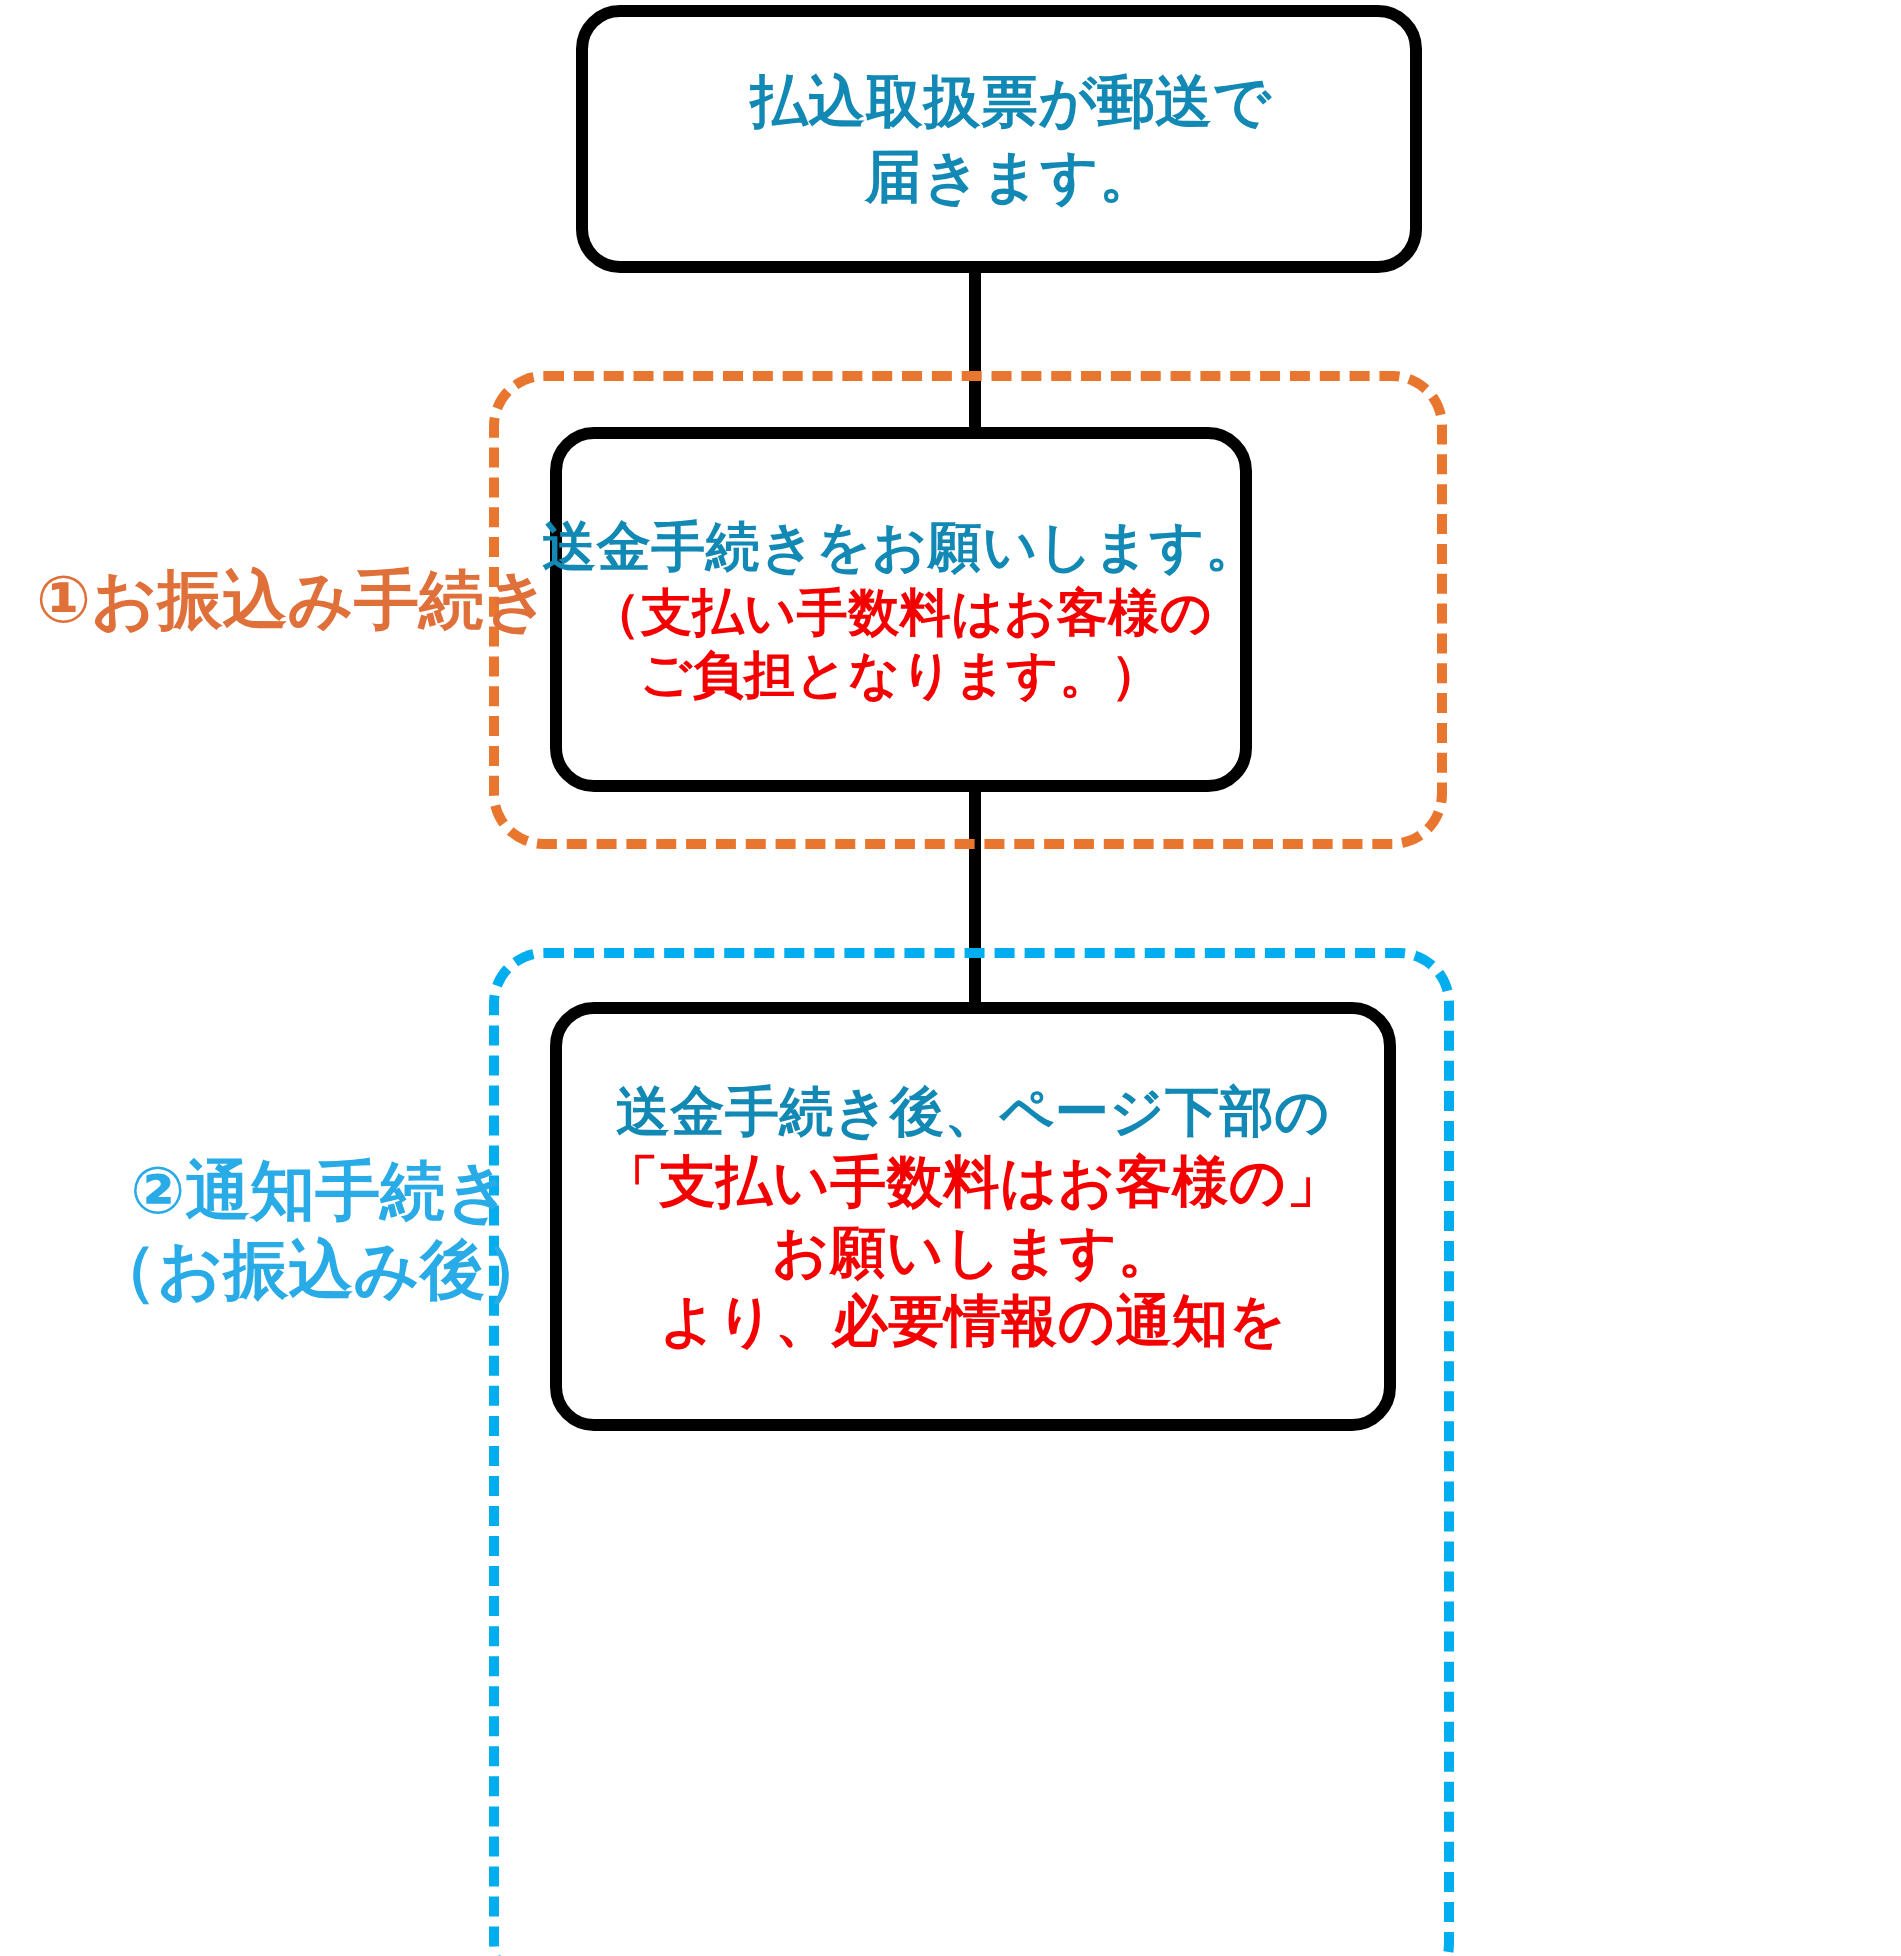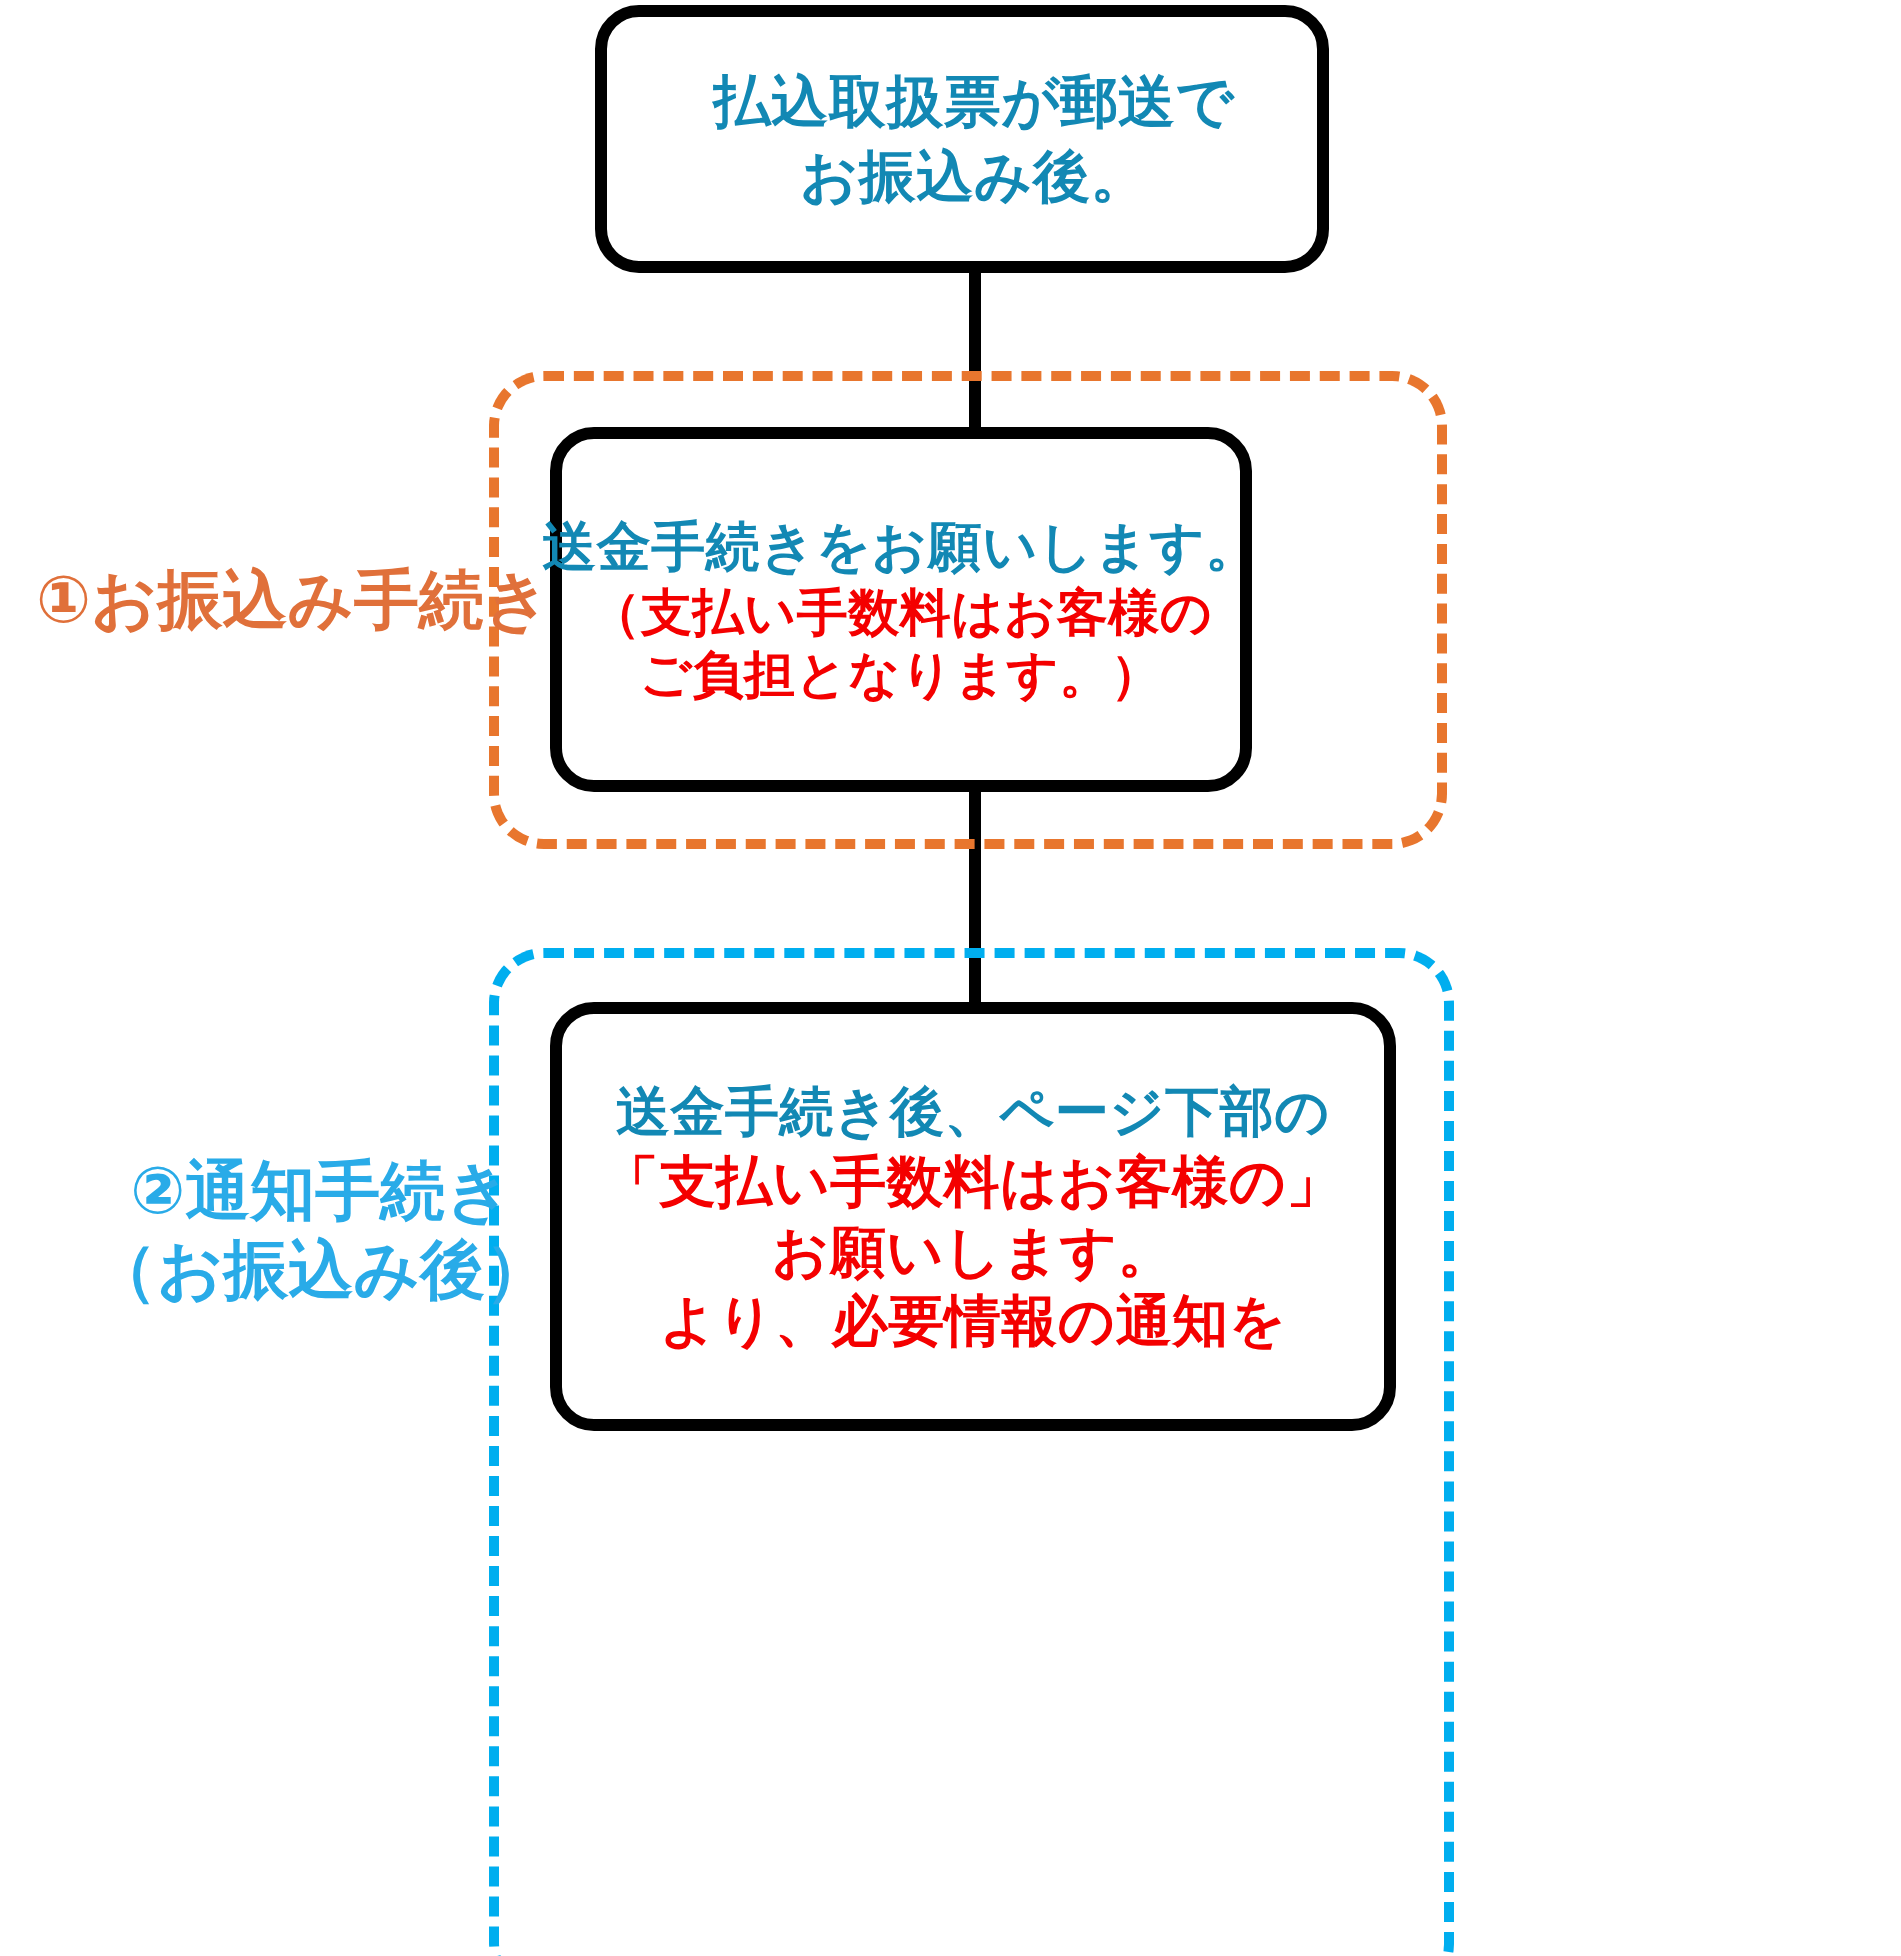--- a/index.html
+++ b/index.html
@@ -58,23 +58,23 @@
     box-sizing: border-box;
     border: 12.4px solid #000000;
     border-radius: 44px;
     background: #ffffff;
     display: flex;
     align-items: center;
     justify-content: center;
     text-align: center;
   }
   #process-box-1 {
-    left: 595px;
+    left: 576px;
     top: 4.8px;
-    width: 734px;
+    width: 846px;
     height: 268px;
     padding-left: 24px;
   }
   #process-box-2 {
     left: 550px;
     top: 427px;
     width: 702px;
     height: 365px;
   }
   #process-box-3 {
@@ -141,21 +141,21 @@
   <div class="connector" id="connector-1"></div>
   <div class="connector" id="connector-2"></div>
 
   <div class="group-region" id="group-region-1"></div>
 
   <div class="group-region" id="group-region-2"></div>
 
   <div class="process-box" id="process-box-1">
     <div class="box-text" id="box-text-1">
       <span class="line-primary">払込取扱票が郵送で</span>
-      <span class="line-primary">お振込み後。</span>
+      <span class="line-primary">届きます。</span>
     </div>
   </div>
 
   <div class="process-box" id="process-box-2">
     <div class="box-text" id="box-text-2">
       <span class="line-primary">送金手続きをお願いします。</span>
       <span class="line-accent">（支払い手数料はお客様の</span>
       <span class="line-accent">ご負担となります。）</span>
     </div>
   </div>

